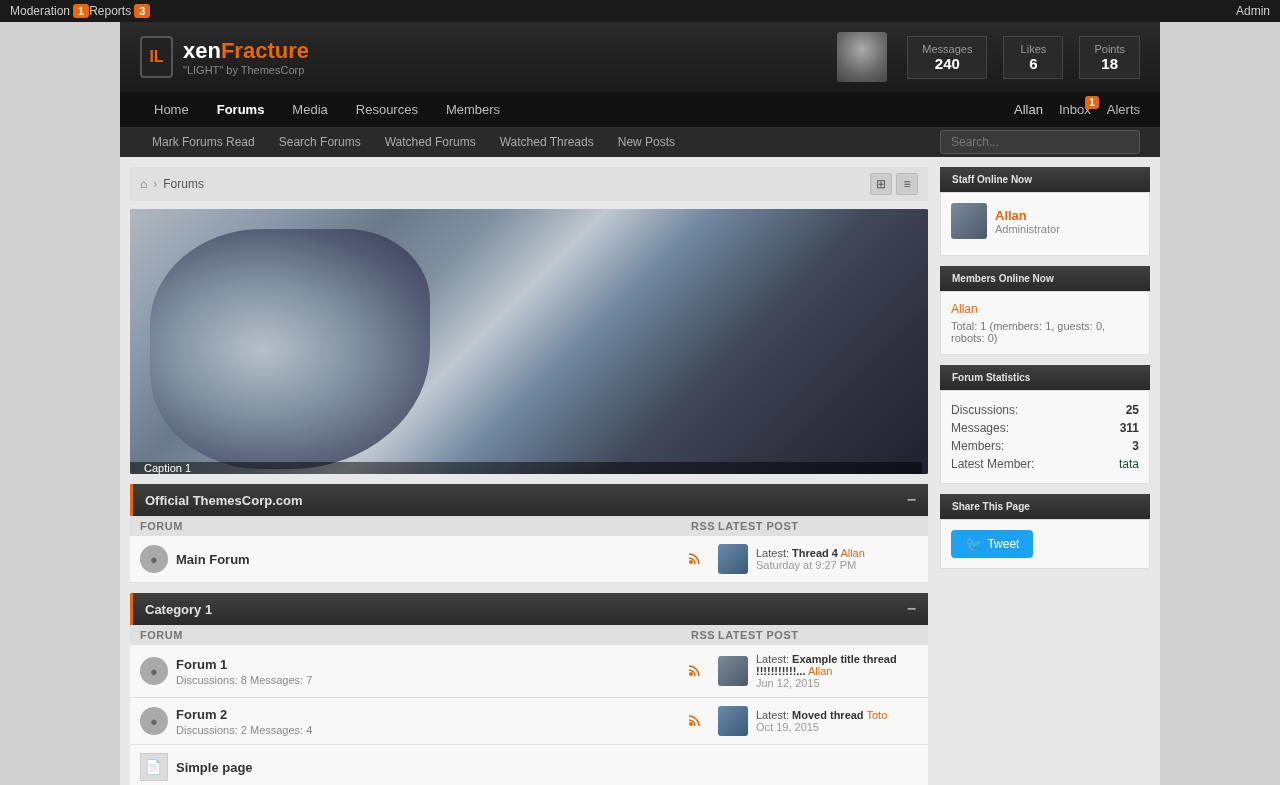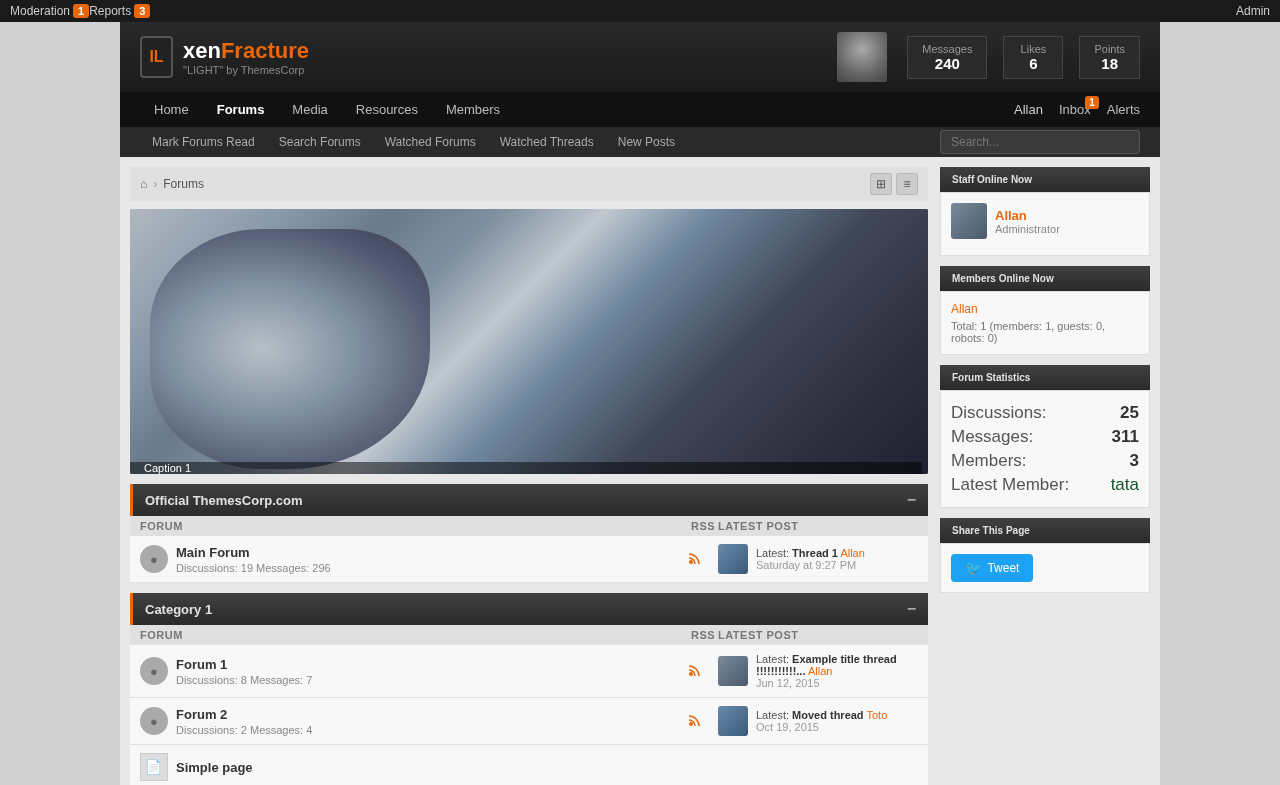--- a/index.html
+++ b/index.html
@@ -326,21 +326,21 @@
       border-radius: 3px;
       background: linear-gradient(135deg, #7a8a9a 0%, #4a5a6a 100%);
       flex-shrink: 0;
     }
     .sidebar-user-name { font-weight: bold; color: #e8670a; font-size: 13px; }
     .sidebar-user-role { color: #888; font-size: 11px; }
 
     .sidebar-member { color: #e8670a; font-size: 12px; margin-bottom: 4px; }
     .sidebar-total { font-size: 11px; color: #777; }
 
-    .stat-row { display: flex; justify-content: space-between; padding: 2px 0; font-size: 17px; color: #555; }
+    .stat-row { display: flex; justify-content: space-between; padding: 2px 0; font-size: 12px; color: #555; }
     .stat-row .stat-num { color: #333; font-weight: bold; }
     .stat-row .stat-link { color: #14532d; }
 
     .tweet-btn {
       background: #1da1f2;
       color: #fff;
       border: none;
       border-radius: 4px;
       padding: 6px 14px;
       font-size: 12px;
@@ -480,33 +480,32 @@
         <div class="forum-table-header">
           <span class="col-forum">FORUM</span>
           <span class="col-rss">RSS</span>
           <span class="col-latest">LATEST POST</span>
         </div>
 
         <div class="forum-row">
           <div class="forum-icon">●</div>
           <div class="forum-info">
             <a class="forum-name" href="#">Main Forum</a>
-            <div class="forum-meta">Discussions: 19 Messages: 296</div>
           </div>
           <div class="forum-rss">
             <svg width="14" height="14" viewBox="0 0 14 14">
                 <circle cx="3" cy="11" r="2" fill="#e8670a"></circle>
                 <path d="M1 7a6 6 0 0 1 6 6" stroke="#e8670a" stroke-width="1.5" fill="none"></path>
                 <path d="M1 3a10 10 0 0 1 10 10" stroke="#e8670a" stroke-width="1.5" fill="none"></path>
               </svg>
           </div>
           <div class="forum-latest">
             <div class="latest-avatar av1"></div>
             <div class="latest-info">
-              <span>Latest: </span><a href="#">Thread 1</a>
+              <span>Latest: </span><a href="#">Thread 4</a>
               <span class="by-user allan">Allan</span>
               <span class="latest-date">Saturday at 9:27 PM</span>
             </div>
           </div>
         </div>
       </div>
 
       <div class="forum-section">
         <div class="section-header">
           <span>Category 1</span>

